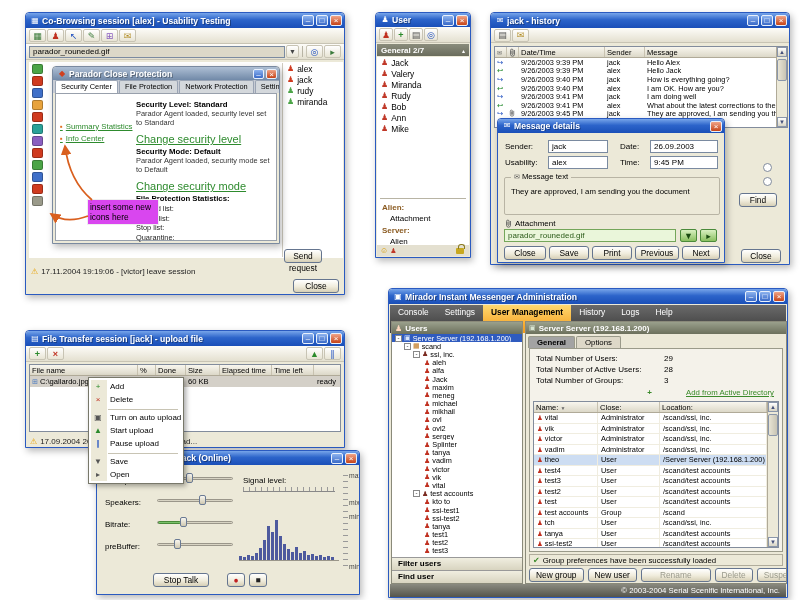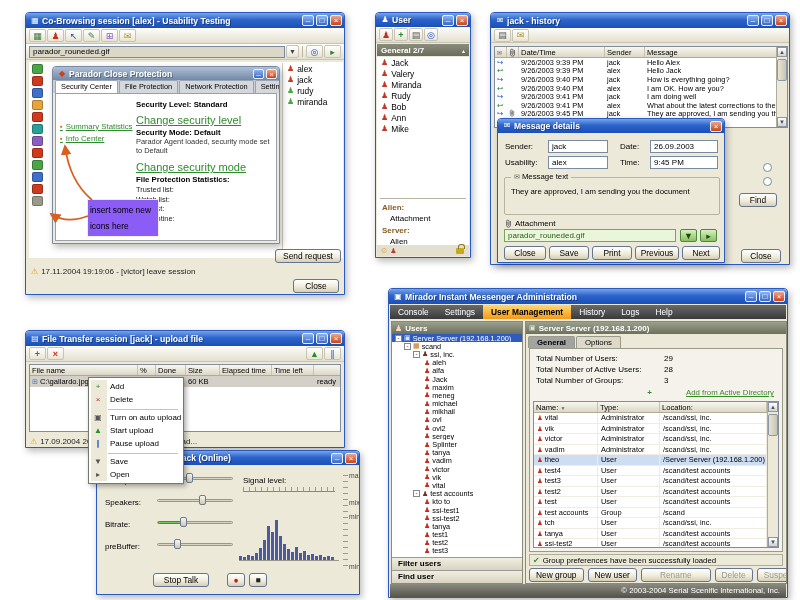--- a/index.html
+++ b/index.html
@@ -50,21 +50,21 @@
 .mrow .mlb{padding:0 10px 0 4px;white-space:nowrap}
 .mrow.sep{height:5px}
 .mrow.sep .mlb{border-top:1px solid #c8c4b4;flex:1;height:0;padding:0;margin:2px 4px 0 2px}
 .ptab{padding:1px 5px;font-size:7.4px;border:1px solid #9aa4b4;border-bottom:none;background:#d4d8dc;margin-right:1px;border-radius:2px 2px 0 0;white-space:nowrap}
 .ptab.active{background:#fff}
 .plink{display:flex;align-items:center;gap:3px;height:12px;font-size:7.8px;color:#2e8b2e;text-decoration:underline;white-space:nowrap}
 .ph{font-size:7.8px;font-weight:bold;margin-bottom:1px}
 .pp{font-size:7.4px;color:#333;margin-bottom:2px;line-height:8.6px}
 .pl{display:inline-block;font-size:11px;color:#2e8b2e;text-decoration:underline;}
 .prow{font-size:7.4px;height:9.5px;color:#222}
-.amenu{position:absolute;left:1px;right:1px;top:16px;height:14px;display:flex;background:linear-gradient(#6a6a6a,#3a3a3a)}
+.amenu{position:absolute;left:1px;right:1px;top:16px;height:28px;display:flex;background:linear-gradient(#6a6a6a,#3a3a3a)}
 .amitem{padding:0 8px;line-height:14px;font-size:8.4px;color:#fff;white-space:nowrap}
 .amitem.active{background:linear-gradient(#ffd870,#f49a18);color:#000;font-weight:bold}
 .phead{height:12px;display:flex;align-items:center;gap:3px;padding:0 3px;background:linear-gradient(#9aa08c,#6c705c);color:#fff;font-weight:bold;font-size:8px;white-space:nowrap;overflow:hidden}
 .panel{position:absolute;border:1px solid #8a8a7a;background:#fff;overflow:hidden}
 .trow{display:flex;align-items:center;height:8.2px;font-size:7.3px;white-space:nowrap;overflow:hidden}
 .lv1{padding-left:3px}.lv2{padding-left:12px}.lv3{padding-left:21px}.lv4{padding-left:32px}
 .trow.sel{background:#2f5bbf;color:#fff}
 .exp{display:inline-block;width:7px;height:7px;border:1px solid #888;background:#fff;font-size:6px;line-height:5px;text-align:center;margin-right:2px;flex:0 0 auto;color:#000}
 .tic{font-size:7px;margin-right:2px;flex:0 0 auto}
 .fbar{position:absolute;left:0;right:0;height:13px;background:linear-gradient(#f0eee0,#d8d4c0);border-top:1px solid #999;font-size:8px;font-weight:bold;line-height:12px;padding-left:6px}
@@ -72,21 +72,21 @@
 .atab.active{background:#a3a3a3;font-weight:bold}
 .statrow{display:flex;height:11px;font-size:8px;padding-left:6px}
 .statrow .sl{width:128px;flex:0 0 auto}
 .arow{display:flex;height:10.5px;font-size:7.4px;white-space:nowrap;border-bottom:1px solid #f0ede0}
 .arow>div{padding:0 3px;overflow:hidden;flex:0 0 auto;border-right:1px solid #f0ede0}
 .ac0{width:64px}.ac1{width:62px}.ac2{flex:1 1 auto!important}
 .arow.sel{background:#cdddf2}
 .astat{position:absolute;height:12px;background:#ece9d8;border:1px solid #b0ac9c;display:flex;align-items:center;gap:3px;font-size:7.8px;padding:0 3px;white-space:nowrap;overflow:hidden}
 .afoot{position:absolute;left:1px;right:1px;bottom:0;height:13px;background:linear-gradient(#8a8a80,#55554c);color:#fff;font-size:7.8px;display:flex;align-items:center;justify-content:flex-end;padding:0 6px}
 .si{width:11px;height:10px;border-radius:2px;border:1px solid rgba(0,0,0,.25);flex:0 0 auto}
-.note{position:absolute;background:#8b5cf6;outline:1px solid #eee;padding:2px;font-size:8.4px;line-height:16px;z-index:26}
+.note{position:absolute;background:#d946ef;outline:1px solid #eee;padding:2px;font-size:8.4px;line-height:10px;z-index:26}
 .lock{position:relative;width:8px;height:6px;background:#c8a820;border-radius:1px;margin-left:auto;margin-right:2px}
 .lock::before{content:"";position:absolute;left:1.5px;top:-4px;width:5px;height:4px;border:1px solid #8a7a20;border-bottom:none;border-radius:3px 3px 0 0}
 .adlink{position:absolute;font-size:7.8px;color:#3a8a2a;text-decoration:underline;white-space:nowrap}
 </style>
 </head>
 <body>
 
 <div id="stage">
 
   <div class="win" style="left:25px;top:12px;width:320px;height:283px;z-index:10">
@@ -144,21 +144,21 @@
             <span class="pg" style="color: rgb(75, 164, 70);">♟</span>
             <span>rudy</span>
           </div>
 
           <div class="urow">
             <span class="pg" style="color: rgb(75, 164, 70);">♟</span>
             <span>miranda</span>
           </div>
         </div>
     </div>
-    <span class="btn" style="right:3px;top:236px;width:66px">Send request</span>
+    <span class="btn" style="right:22px;top:236px;width:38px">Send request</span>
     <div class="sbar" style="left:5px;top:252px;right:5px;height:12px">
       <span style="color:#e8a000;font-size:8px">⚠</span>
       <span>17.11.2004 19:19:06 - [victor] leave session</span>
     </div>
     <span class="btn" style="right:5px;top:266px;width:46px">Close</span>
   </div>
 
   <div class="win" style="left:52px;top:66px;width:228px;height:178px;z-index:20;border-color:#7a8aa0">
     <div class="tb gray">
       <span class="ti" style="color:#d04020">◆</span>
@@ -181,20 +181,21 @@
             <span>Summary Statistics</span>
           </div>
 
           <div class="plink">
             <span style="color:#e07020;text-decoration:none">▪</span>
             <span>Info Center</span>
           </div>
         </div>
       <div style="position:absolute;left:80px;top:6px;right:4px">
         <div class="ph">Security Level: Standard</div>
+        <div class="pp">Parador Agent loaded, security level set to Standard</div>
         <span class="pl">Change security level</span>
         <div class="ph">Security Mode: Default</div>
         <div class="pp">Parador Agent loaded, security mode set to Default</div>
         <span class="pl">Change security mode</span>
         <div class="ph">File Protection Statistics:</div>
         <div>
 
         <div class="prow">Trusted list:</div>
             <div class="prow">Watch list:</div>
             <div class="prow">Stop list:</div>
@@ -775,21 +776,21 @@
             <div class="statrow">
               <span class="sl">Total Number of Groups:</span>
               <span>3</span>
             </div>
           </div>
         <span class="adlink" style="right:8px;top:39px">Add from Active Directory</span>
         <span style="position:absolute;right:130px;top:39px;color:#3a8a2a;font-weight:bold;font-size:8px">+</span>
         <div class="grid" style="left:3px;right:3px;top:52px;bottom:3px">
           <div class="ghead" style="margin-right:11px">
             <div class="ac0"><span>Name:</span> <span style="font-size:5px;color:#666">▼</span></div>
-            <div class="ac1">Type:</div>
+            <div class="ac1">Close:</div>
             <div class="ac2">Location:</div>
           </div>
           <div style="margin-right:11px">
 
               <div class="arow">
                 <div class="ac0" style="display:flex;align-items:center;gap:2px">
                   <span class="pg" style="color:#c03020;font-size:6.5px">♟</span>
                   <span>vital</span>
                 </div>
                 <div class="ac1">Administrator</div>

